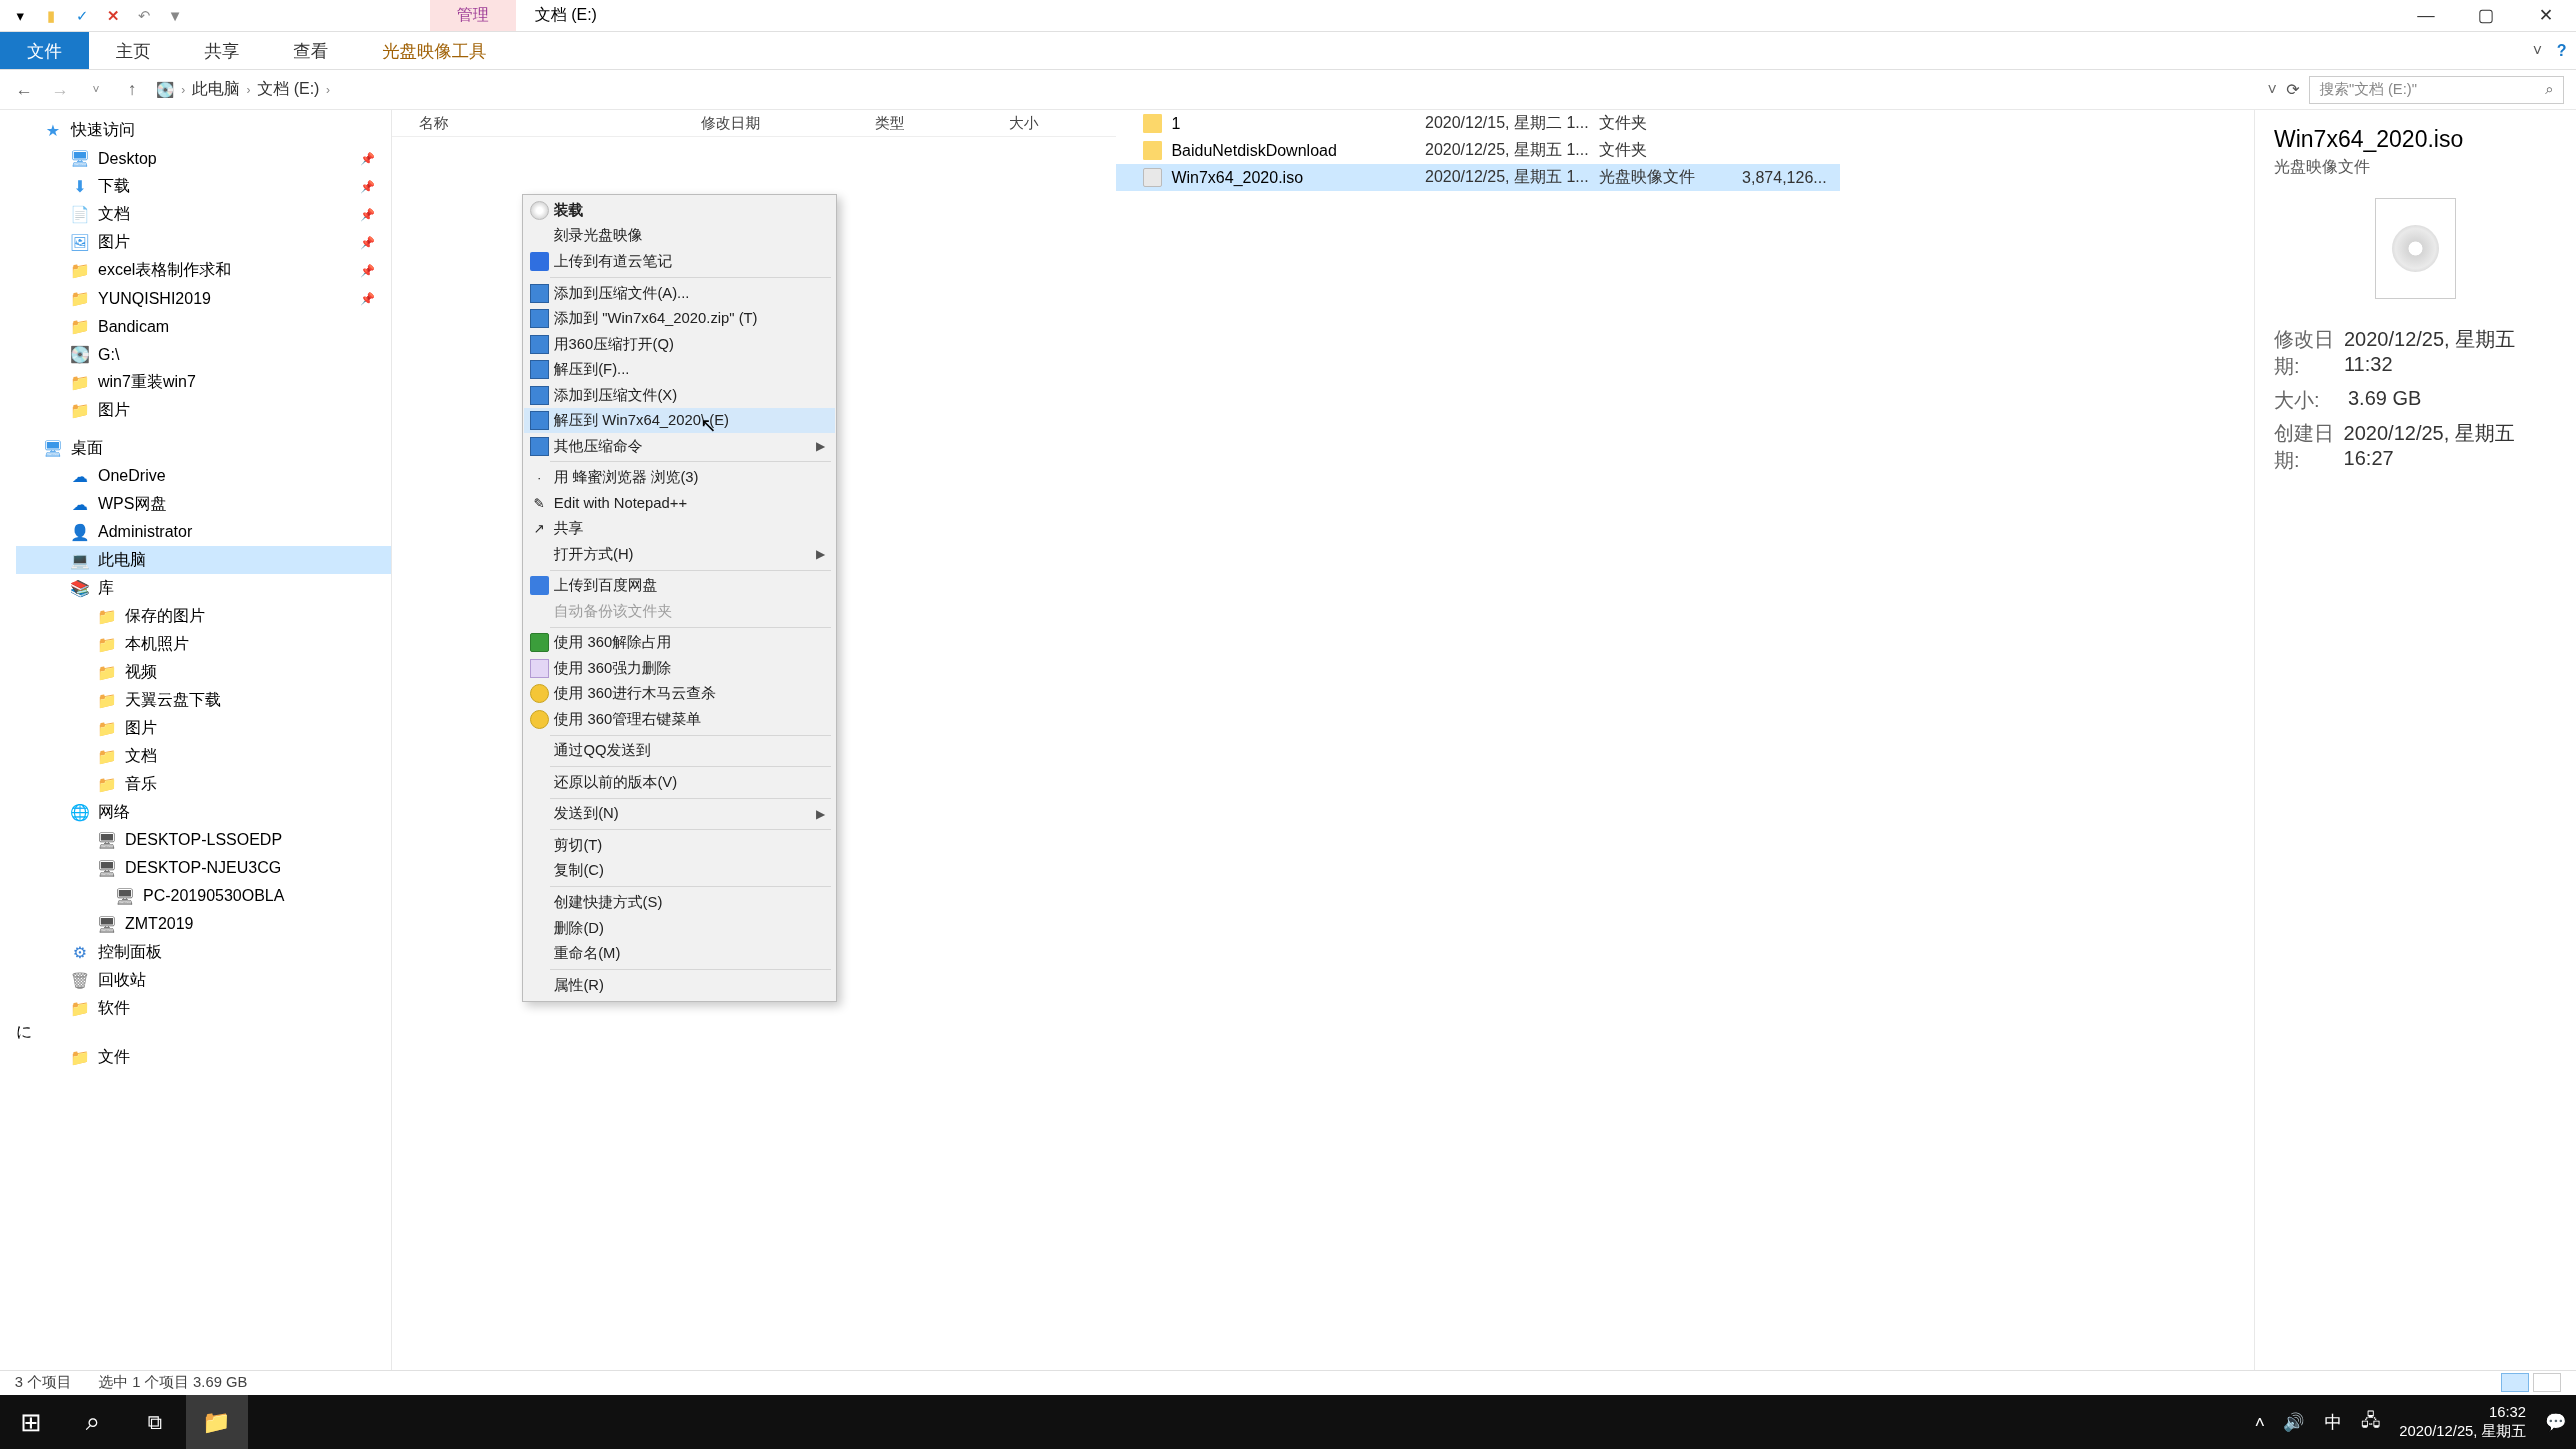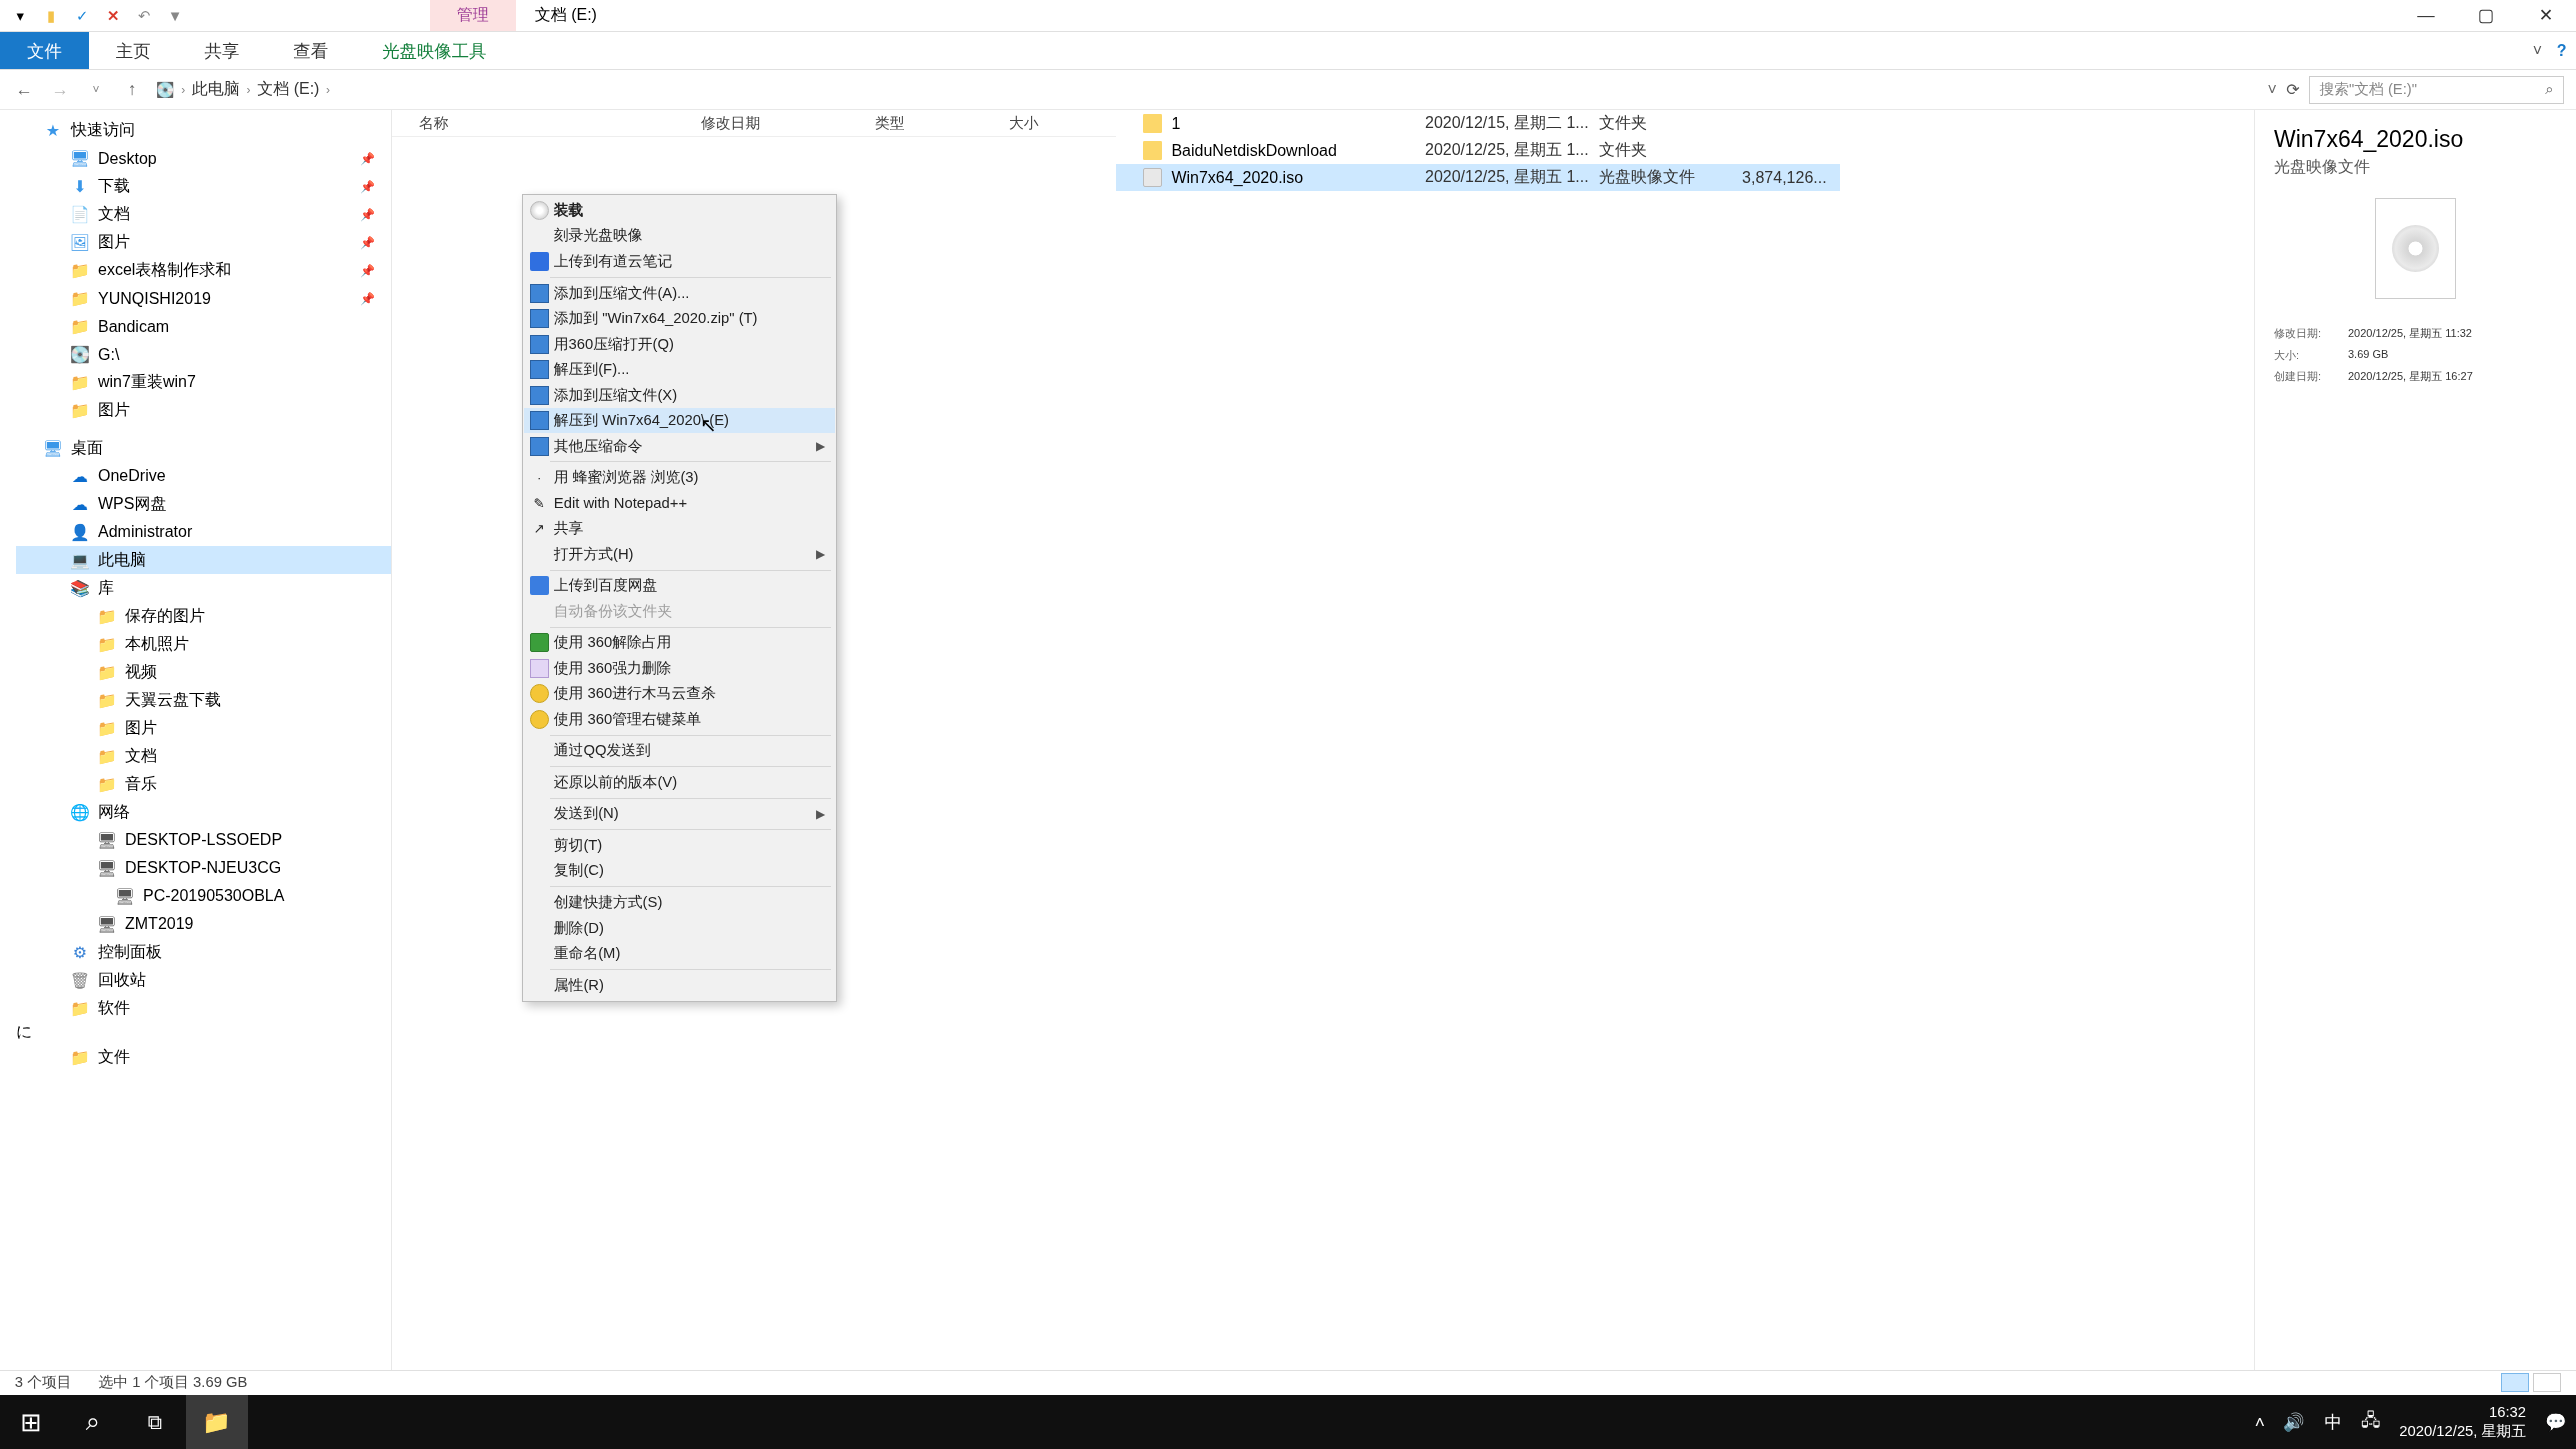--- a/index.html
+++ b/index.html
@@ -15,21 +15,21 @@
 .title-tab { padding: 4px 27px; font-size: 16px; display: flex; align-items: center; }
 .title-tab.active { background: #fce2e2; color: #9e3e97; }
 .title-text { padding: 4px 19px; font-size: 16px; }
 .win-controls { margin-left: auto; display: flex; }
 .win-btn { width: 60px; height: 32px; display: flex; align-items: center; justify-content: center; font-size: 17.4px; color: #333; }
 
 
 .ribbon { height: 38px; background: #fff; display: flex; align-items: stretch; border-bottom: 0.7px solid #e0e0e0; }
 .ribbon-tab { padding: 6.7px 27px; font-size: 17.4px; color: #333; display: flex; align-items: center; }
 .ribbon-tab.file { background: #1979ca; color: #fff; }
-.ribbon-tab.tool { color: #15803d; }
+.ribbon-tab.tool { color: #a16207; }
 
 
 .addressbar { height: 40px; display: flex; align-items: center; padding: 0 12px; gap: 12px; border-bottom: 0.7px solid #e8e8e8; }
 .nav-btn { width: 24px; height: 24px; display: flex; align-items: center; justify-content: center; color: #666; font-size: 17.4px; }
 .breadcrumb { flex: 1; display: flex; align-items: center; gap: 6.7px; font-size: 16px; color: #333; }
 .crumb-icon { color: #0a6cce; font-size: 14.8px; }
 .crumb-sep { color: #888; font-size: 12px; }
 .addr-right { display: flex; align-items: center; gap: 9.4px; }
 .searchbox { width: 255px; height: 28px; border: 0.7px solid #ccc; padding: 0 9.4px; font-size: 14.8px; color: #888; display: flex; align-items: center; justify-content: space-between; }
 
@@ -76,21 +76,21 @@
 .fico { width: 19px; height: 19px; display: inline-block; }
 .fico.folder { background: #fcd76a; border-radius: 1.3px; }
 .fico.disc { background: #e8e8e8; border: 0.7px solid #bbb; border-radius: 2px; }
 
 
 .details { width: 322px; border-left: 0.7px solid #e8e8e8; padding: 16px 19px; }
 .details h2 { font-size: 23px; font-weight: 400; margin-bottom: 4px; }
 .details .sub { font-size: 16px; color: #555; margin-bottom: 20px; }
 .thumb { width: 81px; height: 101px; margin: 6.7px auto 27px; border: 0.7px solid #ccc; display: flex; align-items: center; justify-content: center; position: relative; }
 .thumb .disc { width: 47px; height: 47px; border-radius: 50%; background: radial-gradient(circle,#fff 20%,#d5d5d5 22%,#eaeaea 60%,#bbb 100%); }
-.meta-row { display: flex; font-size: 11px; margin-bottom: 6.7px; }
+.meta-row { display: flex; font-size: 20px; margin-bottom: 6.7px; }
 .meta-label { width: 74px; color: #666; }
 .meta-val { color: #333; }
 
 
 .ctx { position: absolute; left: 522px; top: 194px; width: 315px; background: #f1f1f1; border: 0.7px solid #bcbcbc; box-shadow: 4px 4px 9.4px rgba(0,0,0,0.22); z-index: 100; padding: 2.7px 1.3px; }
 .ctx-item { height: 25.5px; display: flex; align-items: center; padding-left: 29.5px; font-size: 14.8px; position: relative; color: #222; }
 .ctx-item.hover { background: #d4e8fa; }
 .ctx-item.bold { font-weight: 700; }
 .ctx-item.disabled { color: #9e9e9e; }
 .ctx-sep { height: 0.7px; background: #d6d6d6; margin: 2.7px 4px 2.7px 25.5px; }

